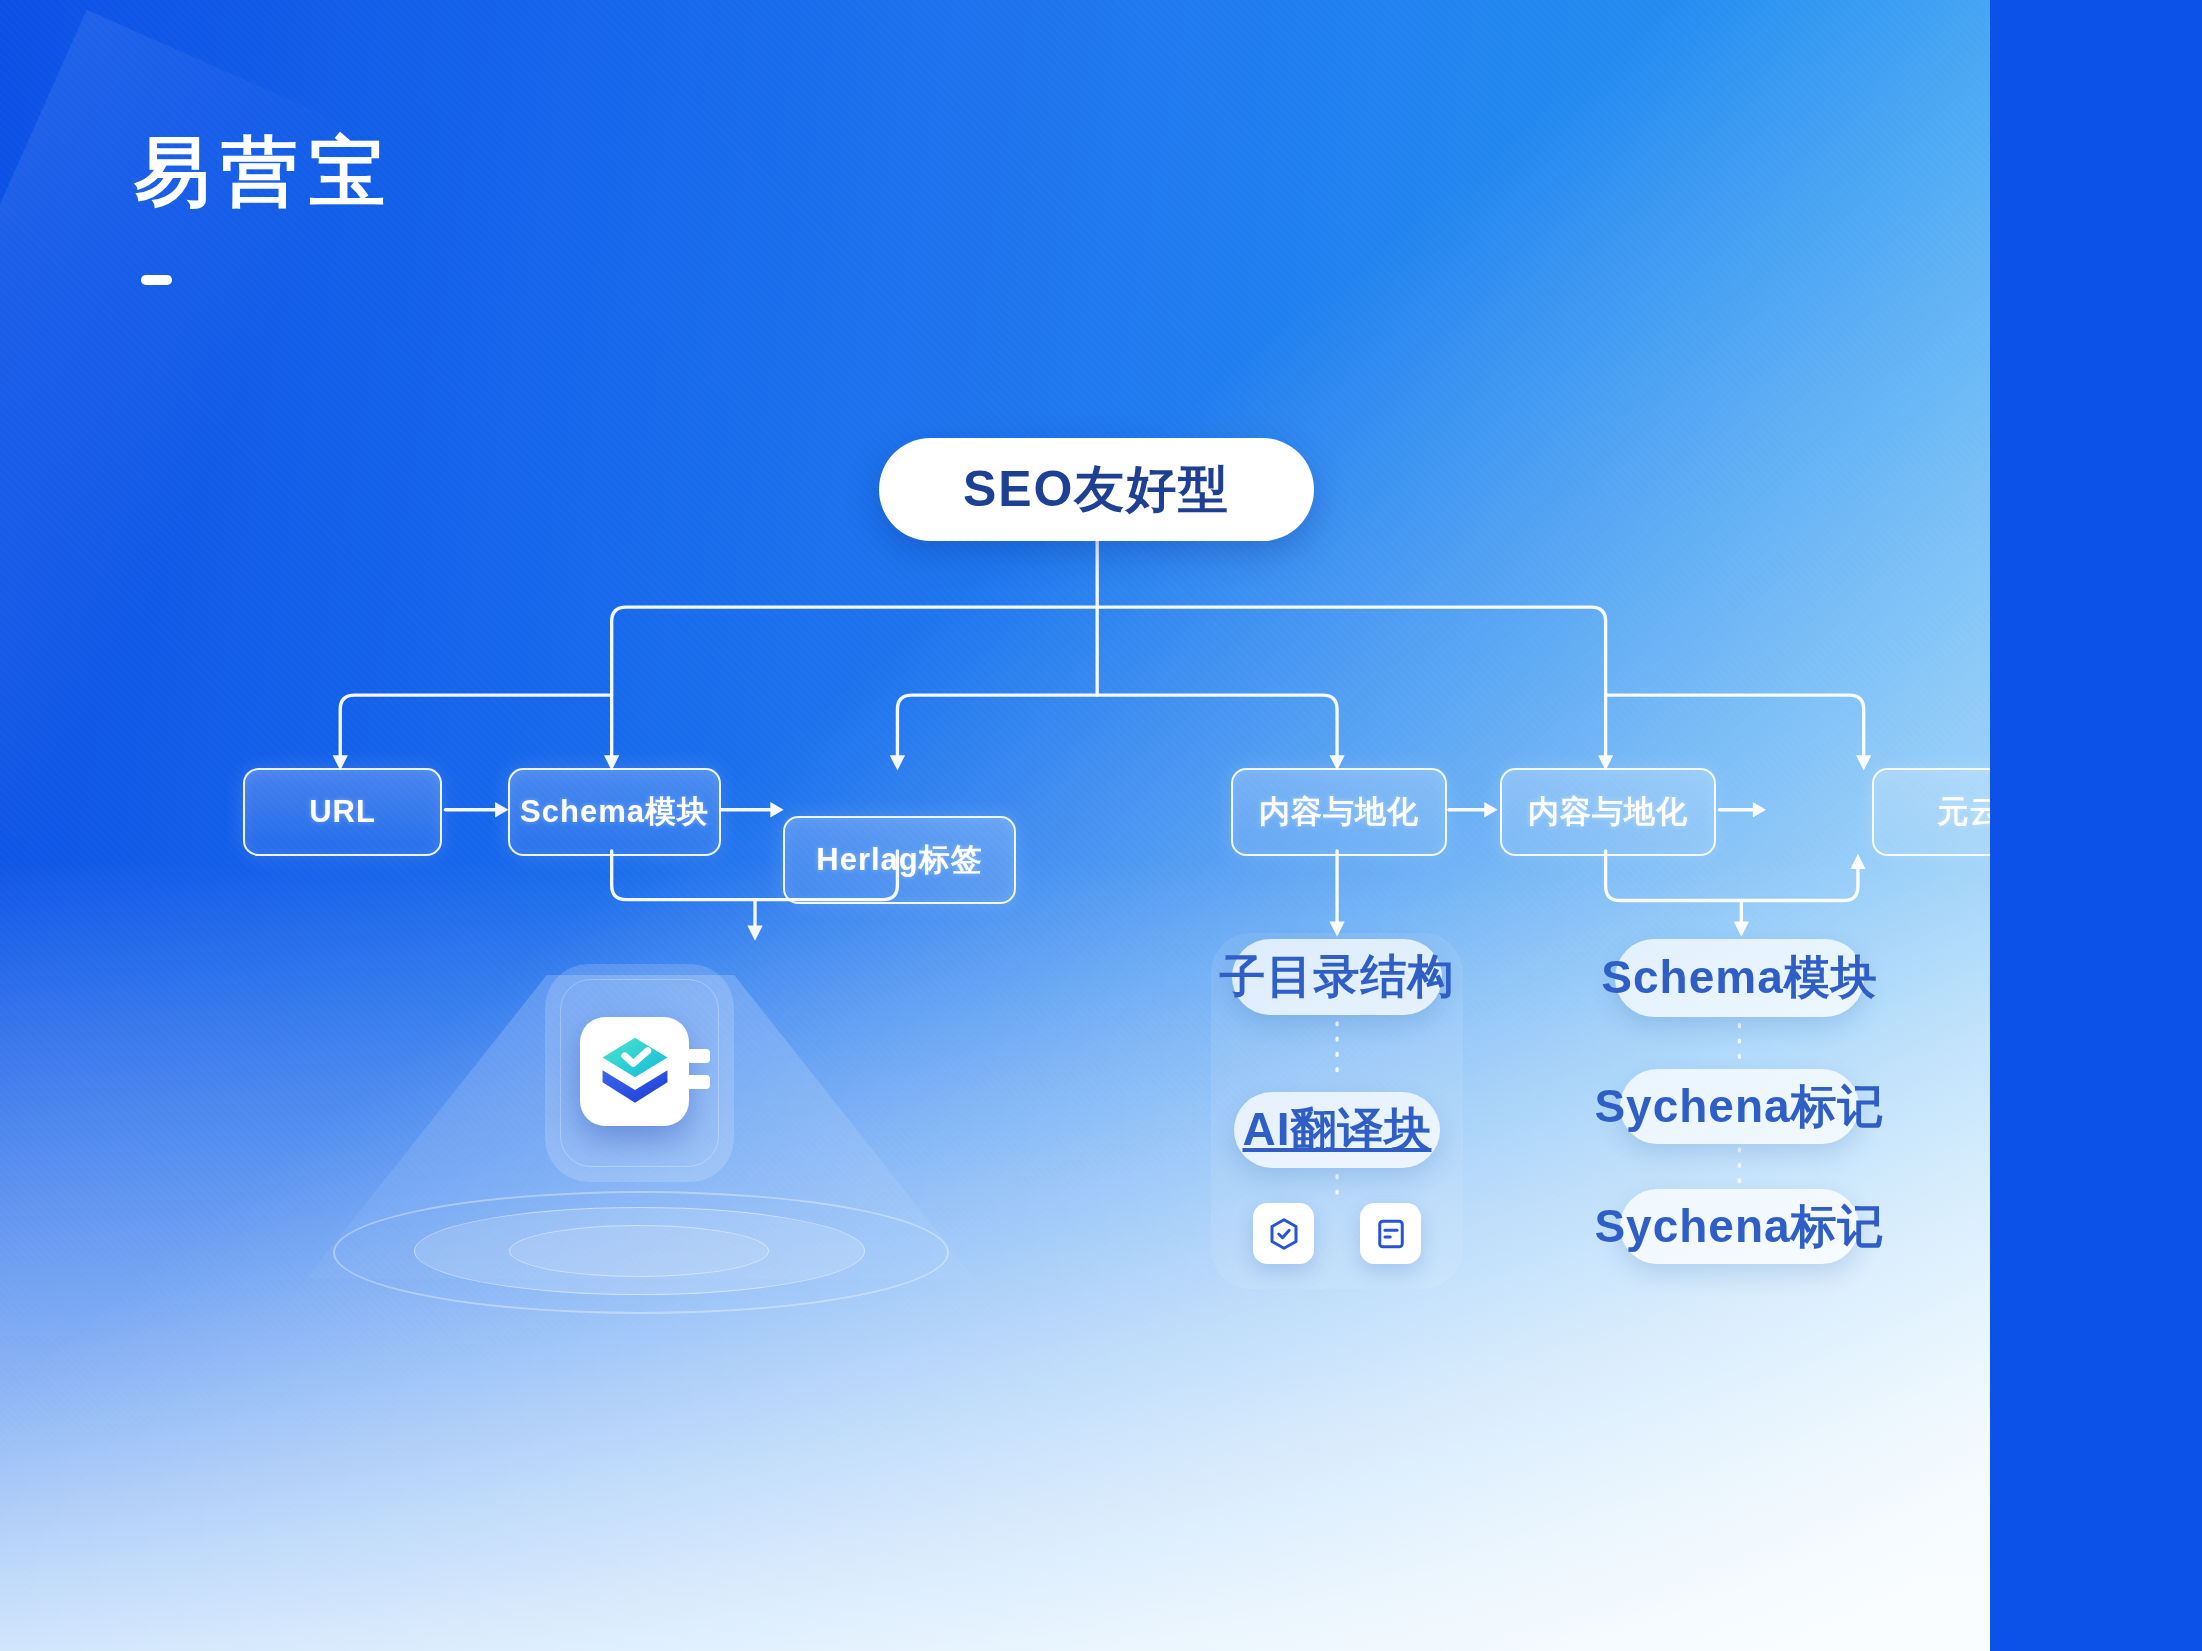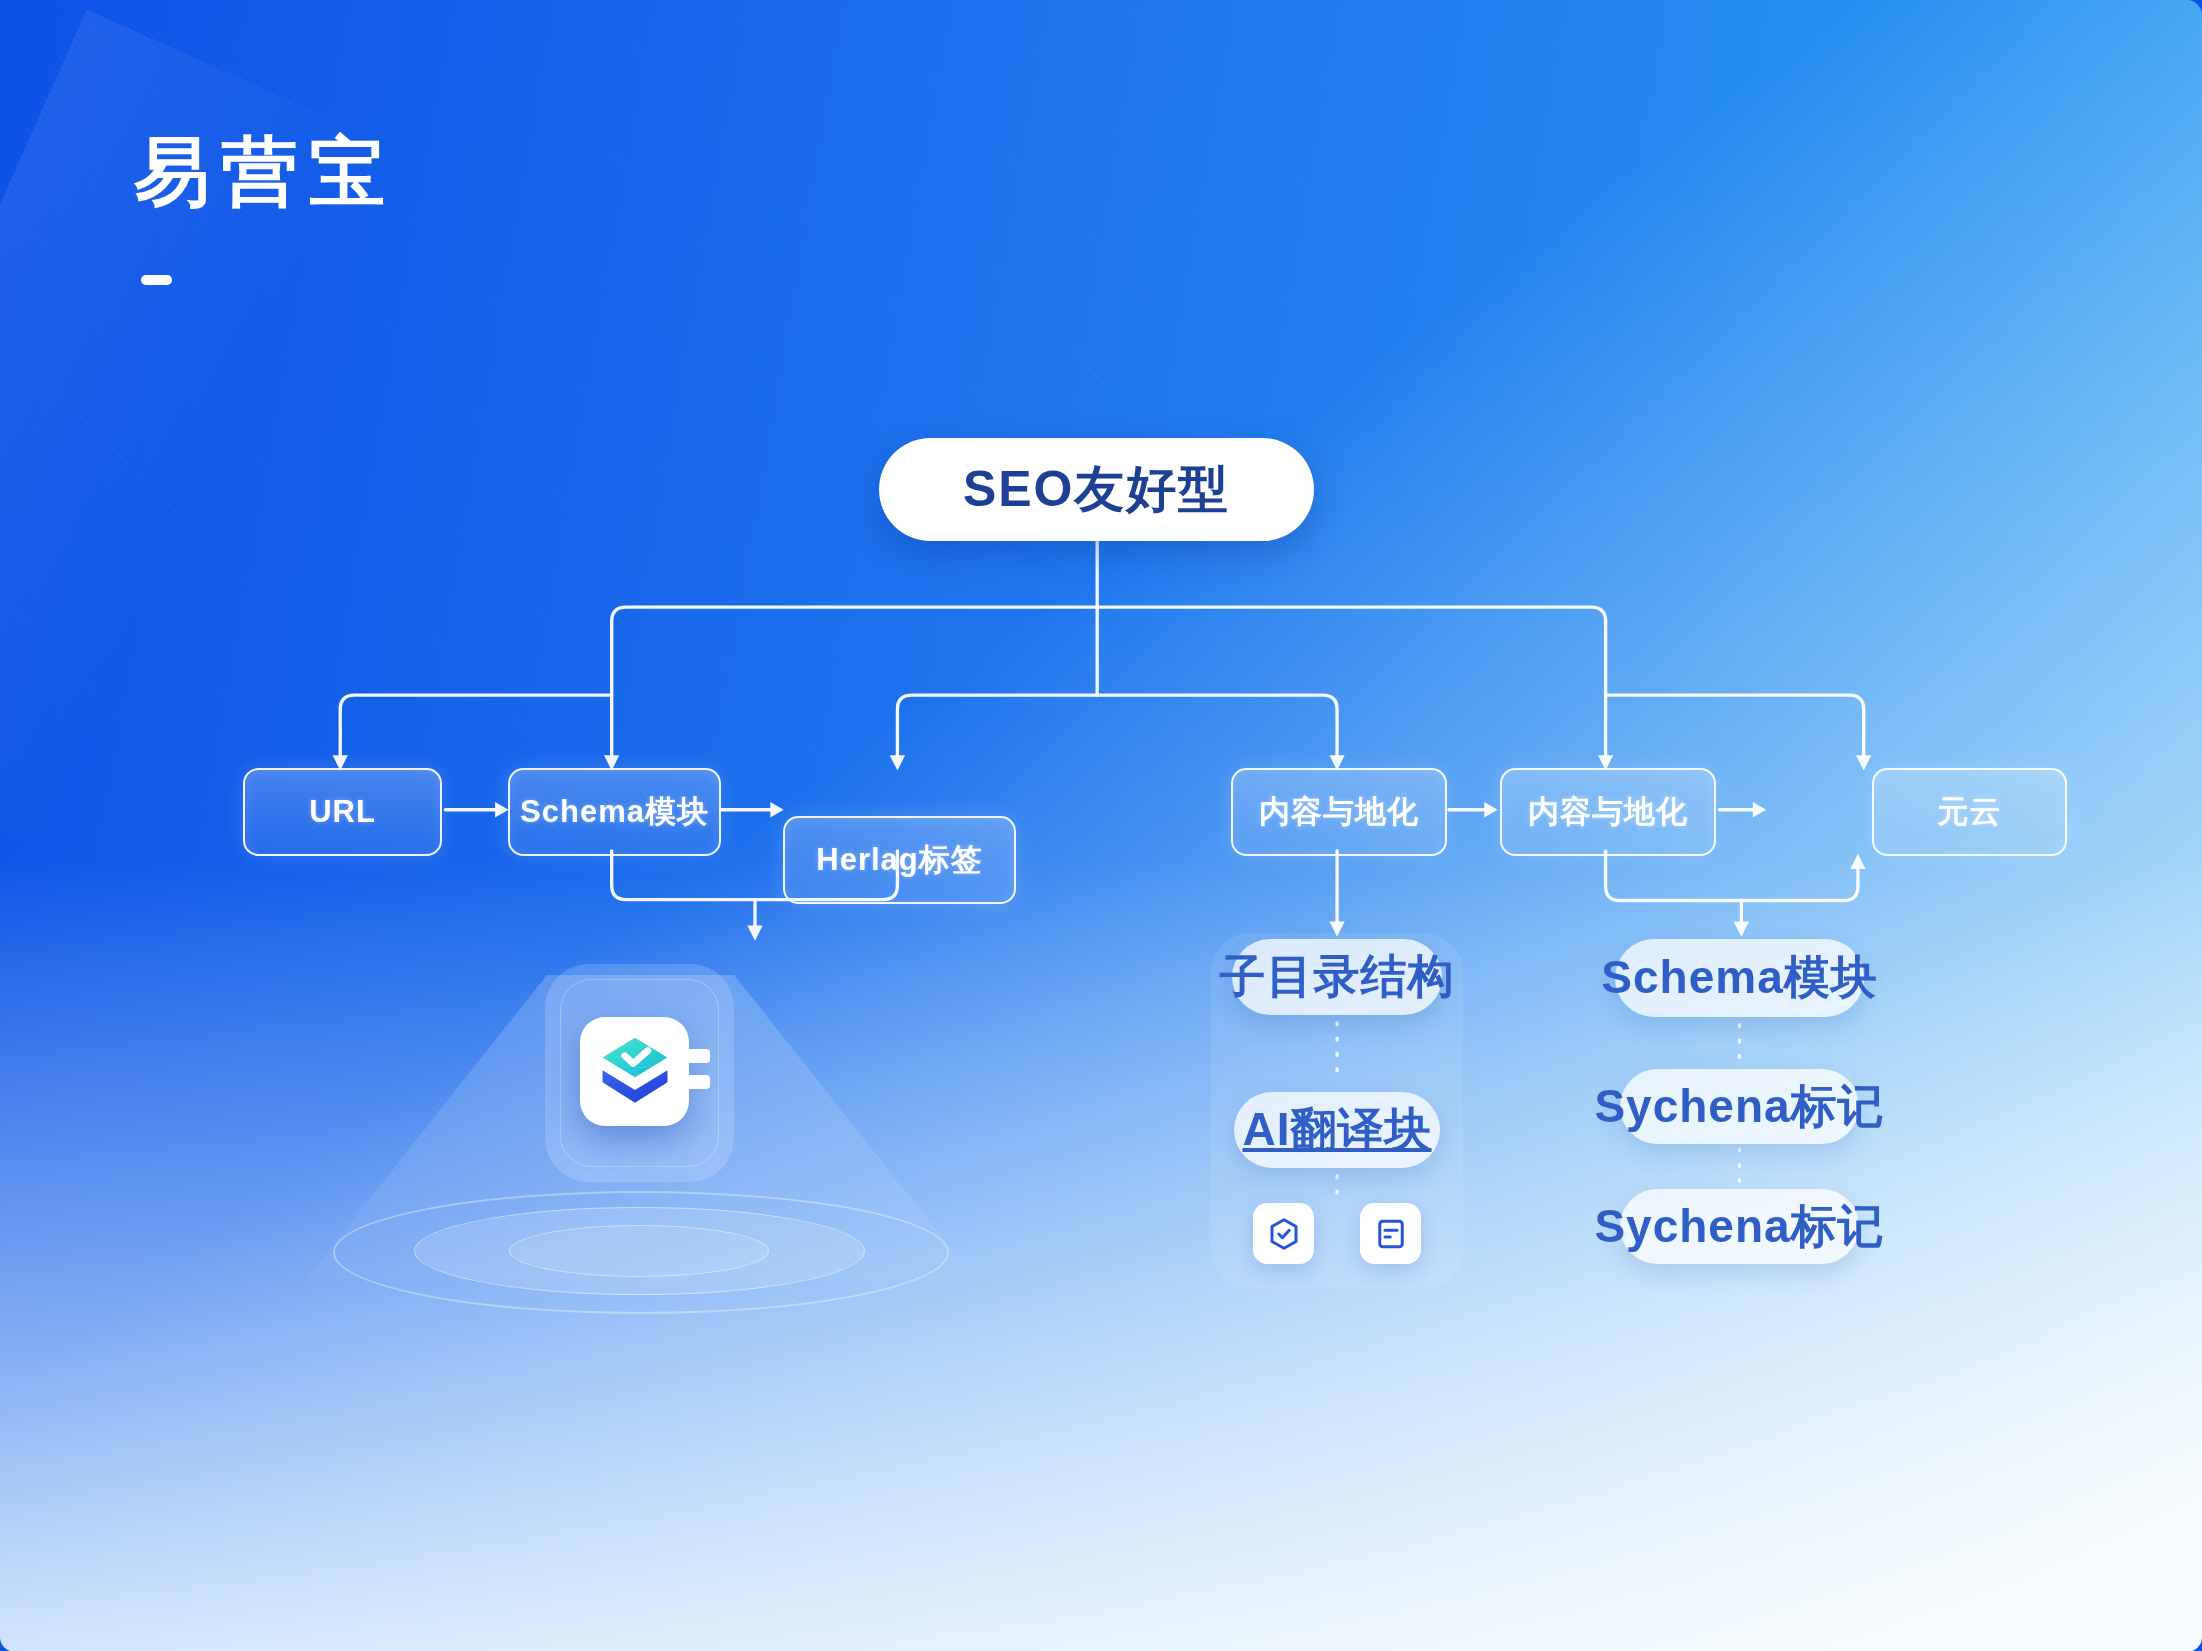--- a/index.html
+++ b/index.html
@@ -1,23 +1,22 @@
 <!DOCTYPE html>
 <html><head>
 <meta charset="utf-8">
 <style>
   html,body{margin:0;padding:0;background:#0c52e8;}
   .stage{
-    position:relative;width:2202px;height:1652px;overflow:hidden;
+    position:relative;width:1990px;height:1652px;overflow:hidden;
     font-family:"Liberation Sans","DejaVu Sans",sans-serif;
     background:
       linear-gradient(to bottom right, rgba(255,255,255,0) 42%, rgba(255,255,255,0.9) 96%),
       linear-gradient(to bottom, rgba(255,255,255,0) 52%, rgba(235,250,255,0.85) 100%),
       linear-gradient(100deg, #0b50e6 0%, #1d74ee 45%, #2aa2f3 100%);
-    border-radius: 15px;
   }
   .stage::before{content:"";position:absolute;inset:0;pointer-events:none;
     background:repeating-linear-gradient(45deg, rgba(255,255,255,0.016) 0 2.9px, rgba(0,0,0,0) 2.9px 5.7px);}
   .streak{position:absolute;left:-86px;top:38px;width:306px;height:784px;transform:rotate(24deg);
     background:linear-gradient(90deg, rgba(255,255,255,0.08), rgba(255,255,255,0));}
 
   .page-title{position:absolute;left:134px;top:122px;color:#ffffff;font-size:76px;font-weight:800;letter-spacing:11.5px;}
   .title-dash{position:absolute;left:141px;top:275px;width:31px;height:9.6px;border-radius:4.8px;background:#ffffff;}
 
   .node{position:absolute;display:flex;align-items:center;justify-content:center;text-align:center;white-space:nowrap;}

